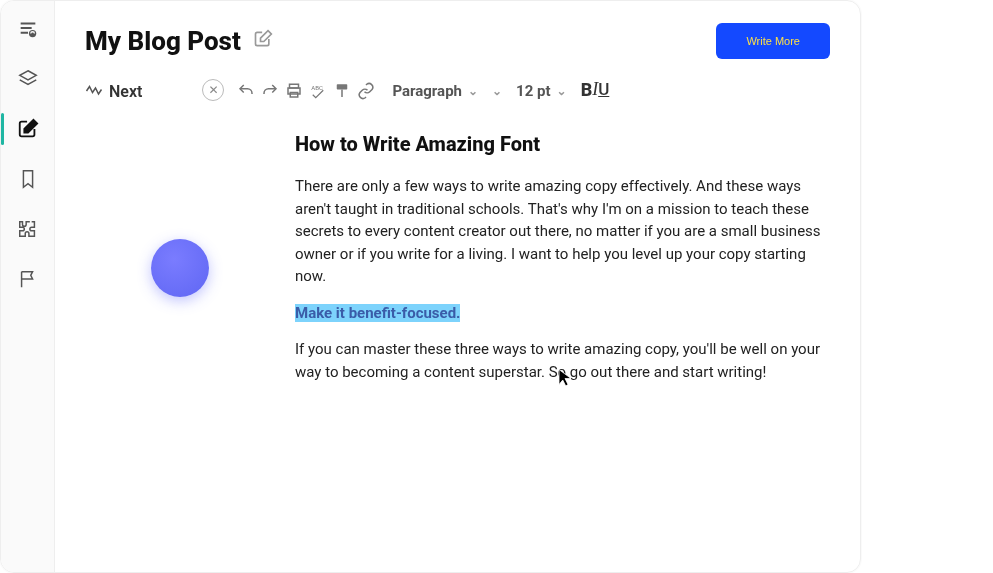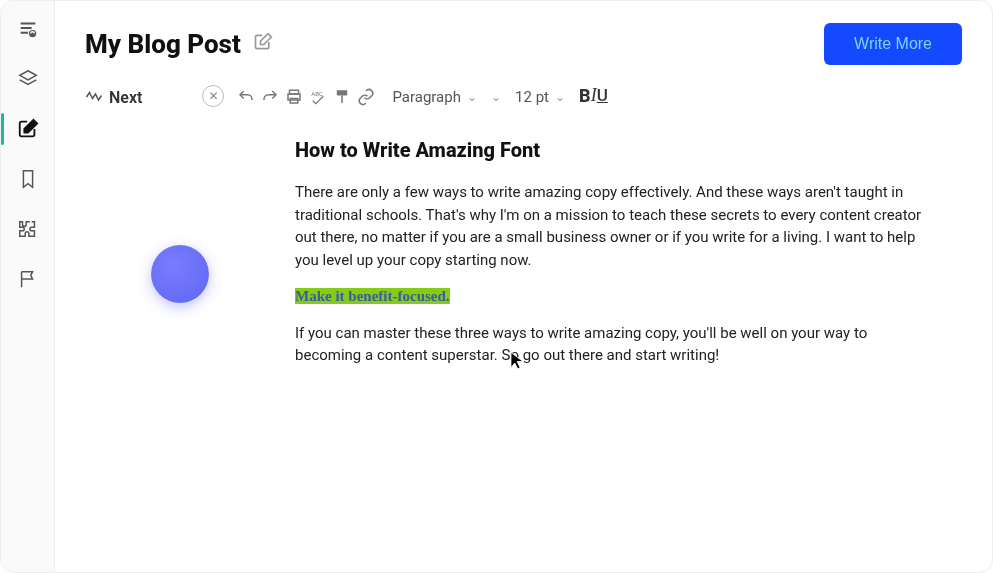--- a/index.html
+++ b/index.html
@@ -1,66 +1,66 @@
 <!DOCTYPE html>
 <html><head>
 <meta charset="utf-8">
 <style>
   * { box-sizing: border-box; margin: 0; padding: 0; }
   html, body { width: 993px; height: 573px; font-family: -apple-system, BlinkMacSystemFont, "Segoe UI", Roboto, sans-serif; background: #fff; color: #222; }
   .app {
-    width: 993px; height: 573px; display: flex; border: 1px solid #eee; border-radius: 14px; overflow: hidden;
+    width: 861px; height: 573px; display: flex; border: 1px solid #eee; border-radius: 14px; overflow: hidden;
     box-shadow: 0 0 0 1px rgba(0,0,0,0.02);
   }
   
   .sidebar {
     width: 54px; background: #fafafa; border-right: 1px solid #eee; display: flex; flex-direction: column; align-items: center; padding-top: 14px; gap: 22px;
   }
   .sidebar .sitem { width: 28px; height: 28px; display:flex; align-items:center; justify-content:center; color:#555; cursor:pointer; }
   .sidebar .sitem.active { color:#111; position:relative; }
   .sidebar .sitem.active::before { content:""; position:absolute; left:-13px; top:-2px; width:3px; height:32px; background:#1fb6a3; border-radius:2px; }
   .sidebar svg { width:22px; height:22px; }
 
   
   .main { flex:1; display:flex; flex-direction:column; padding: 22px 30px 0 30px; }
   .header { display:flex; align-items:center; justify-content:space-between; margin-bottom: 20px; }
   .title-wrap { display:flex; align-items:center; gap:12px; }
   .title { font-size: 26px; font-weight: 800; color:#111; }
   .edit-title { color:#999; cursor:pointer; }
   .btn-primary {
-    background:#1449ff; color:#7dd3fc; border:none; border-radius:6px; padding: 12px 30px; font-size:16px; font-weight:500; cursor:pointer;
+    background:#1449ff; color:#fde047; border:none; border-radius:6px; padding: 12px 30px; font-size:11px; font-weight:500; cursor:pointer;
   }
 
   
   .toolbar { display:flex; color:#666; font-size:14px; margin-bottom: 26px; }
   .toolbar .next-wrap { display:flex; align-items:center; gap:6px; color:#444; margin-right: 60px;}
   .toolbar .next-wrap .label { font-weight:600; font-size:16px; color:#333;}
   .toolbar .iconbtn { width:24px; height:24px; display:flex; align-items:center; justify-content:center; color:#777; cursor:pointer; }
   .toolbar .iconbtn svg { width:18px; height:18px; }
   .toolbar .close-circle { width:22px;height:22px;border:1px solid #bbb;border-radius:50%;display:flex;align-items:center;justify-content:center;color:#888;cursor:pointer;font-size:12px;}
-  .toolbar .dd { display:flex; align-items:center; gap:6px; color:#555; cursor:pointer; font-size:15px;}
+  .toolbar .dd { display:flex; align-items:center; gap:6px; color:#555; cursor:pointer; font-size:15px;font-weight:bold;}
   .toolbar .dd .chev { color:#999; font-size:12px;}
   .toolbar .spacer { width: 14px; }
   .toolbar .bold { font-weight:800; font-size:18px; color:#333; cursor:pointer;}
   .toolbar .italic { font-style:italic; font-family: Georgia, serif; font-size:18px; color:#333; cursor:pointer;}
   .toolbar .underline { text-decoration: underline; font-size:17px; color:#333; cursor:pointer; font-weight:500;}
 
   
   .content-area { display:flex; gap: 20px; }
   .left-gutter { width: 190px; display:flex; justify-content:center; padding-top: 110px;}
   .blue-dot {
     width: 58px; height:58px; border-radius:50%;
     background: radial-gradient(circle at 40% 35%, #7a7cff, #5f66f3);
     box-shadow: 0 4px 14px rgba(80,90,250,0.35);
   }
   .editor { flex:1; max-width: 640px; font-size:15px; line-height:1.5; color:#222; }
   .editor h2 { font-size:20px; font-weight:800; margin-bottom: 16px; color:#111;}
   .editor p { margin-bottom: 14px; }
   .editor .strong { font-weight:700; }
-  .editor .highlighted { background:#84cc16; color:#3a5ca8;font-family:Liberation Serif, serif; }
+  .editor .highlighted { background:#7dd3fc; color:#3a5ca8; }
   .cursor-wrap { position:relative; display:inline;}
   .cursor-svg { position:absolute; top: 3px; left: -2px; width:18px; height:22px;}
 </style>
 </head>
 <body>
 
 <div class="app">
   <div class="sidebar">
     <div class="sitem">
       <svg viewBox="0 0 24 24" fill="none" stroke="currentColor" stroke-width="2.2">

